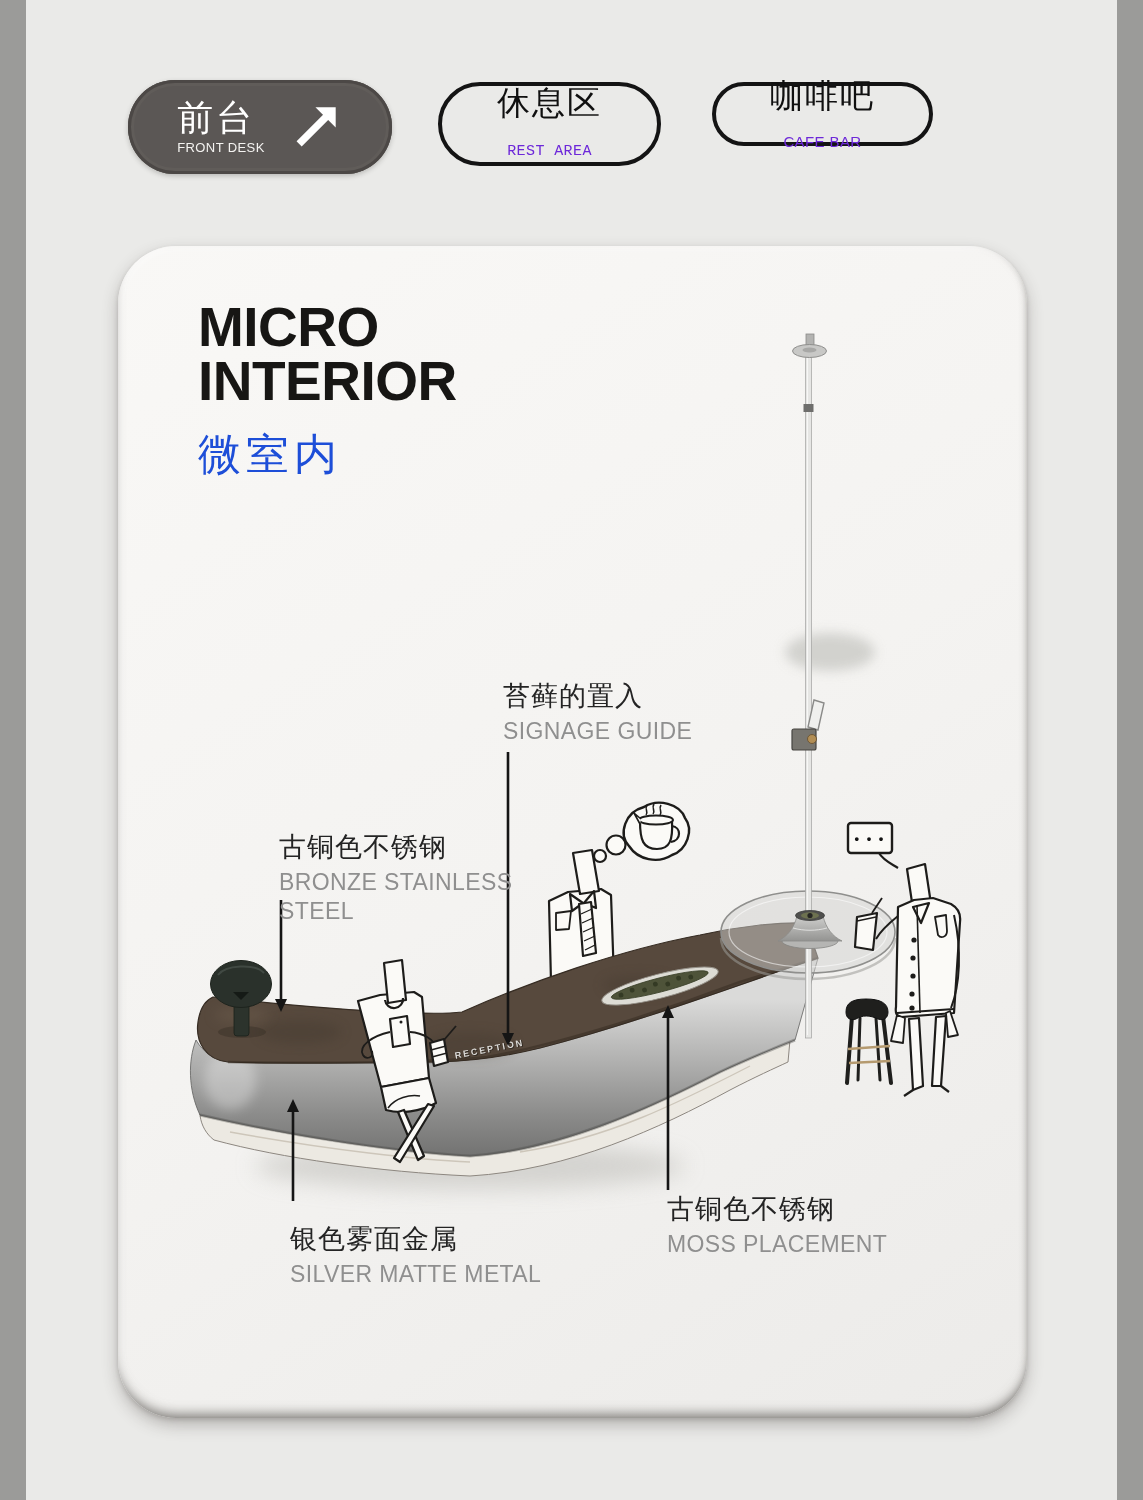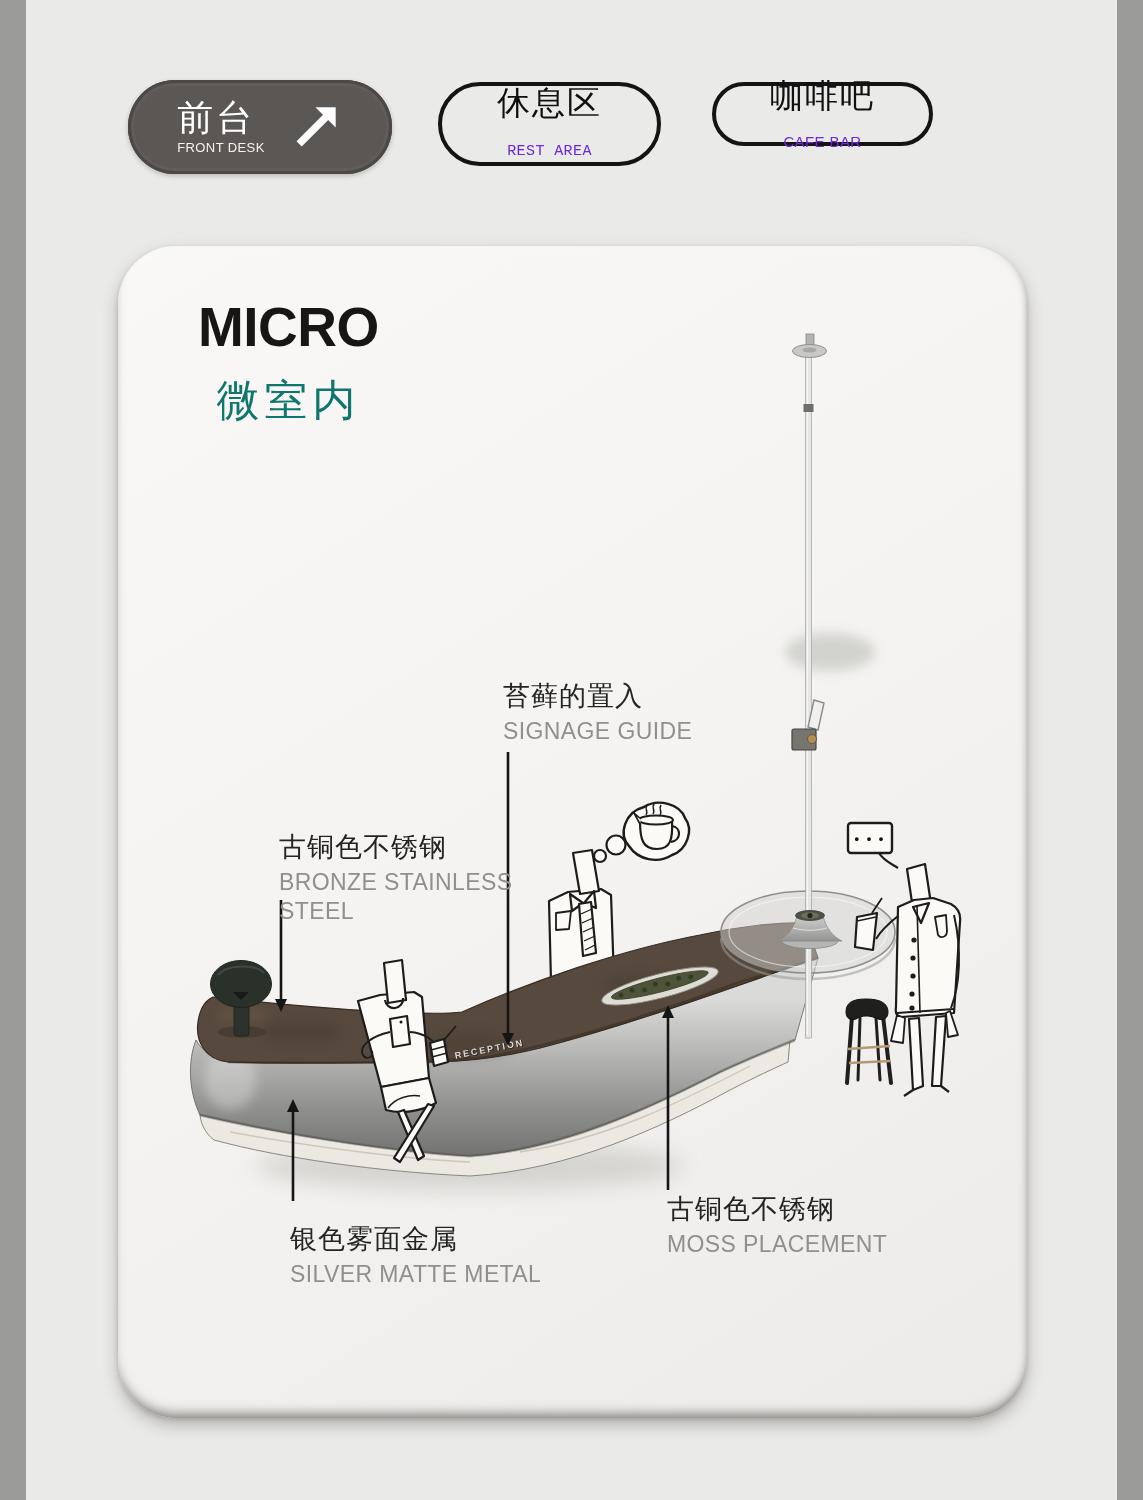--- a/index.html
+++ b/index.html
@@ -43,21 +43,21 @@
     box-shadow:
       0 7px 16px rgba(70,66,62,.32),
       0 2px 4px rgba(70,66,62,.18),
       inset 0 -9px 12px -5px rgba(96,93,89,.75),
       inset 5px 5px 12px -7px rgba(255,255,255,.95),
       inset -4px 0 9px -6px rgba(118,114,110,.55);
   }
 
   .title-block{position:absolute;left:198px;top:301px;z-index:3;}
   .title-en{font-size:55px;font-weight:800;line-height:.98;letter-spacing:-.5px;color:#171614;}
-  .title-zh{font-size:43px;font-weight:400;letter-spacing:5px;color:#0f766e;margin-top:17px;text-align:center;}
+  .title-zh{font-size:43px;font-weight:400;letter-spacing:5px;color:#1d4ed8;margin-top:17px;}
 
   
   .ann{position:absolute;z-index:3;}
   .ann .zh{font-size:27px;color:#242424;font-weight:500;letter-spacing:1px;line-height:1.15;}
   .ann .en{font-size:23px;color:#8f8f8f;letter-spacing:.4px;line-height:1.26;margin-top:5px;}
   #ann-signage{left:503px;top:681px;}
   #ann-bronze{left:279px;top:832px;}
   #ann-silver{left:290px;top:1224px;}
   #ann-moss{left:667px;top:1194px;}
 
@@ -85,20 +85,21 @@
 </div>
 <div class="pill pill-outline" id="pill-cafe">
   <span class="zh">咖啡吧</span>
   <span class="en">CAFE BAR</span>
 </div>
 
 <div class="card"></div>
 
 <div class="title-block">
   <div class="title-en">MICRO</div>
+  <div class="title-en">INTERIOR</div>
   <div class="title-zh">微室内</div>
 </div>
 
 <div class="ann" id="ann-signage">
   <div class="zh">苔藓的置入</div>
   <div class="en">SIGNAGE GUIDE</div>
 </div>
 <div class="ann" id="ann-bronze">
   <div class="zh">古铜色不锈钢</div>
   <div class="en">BRONZE STAINLESS</div>

